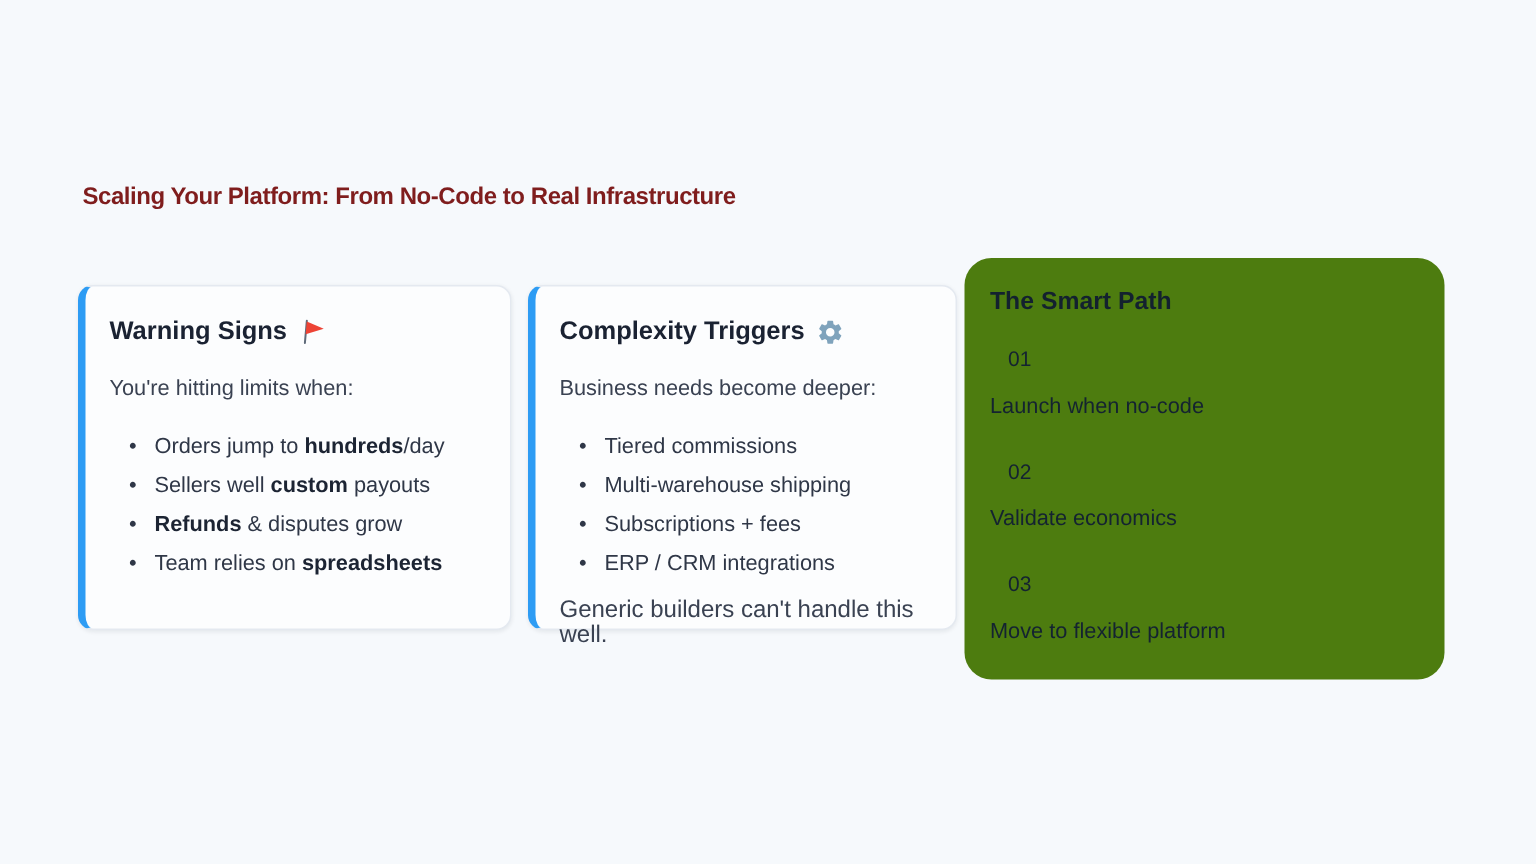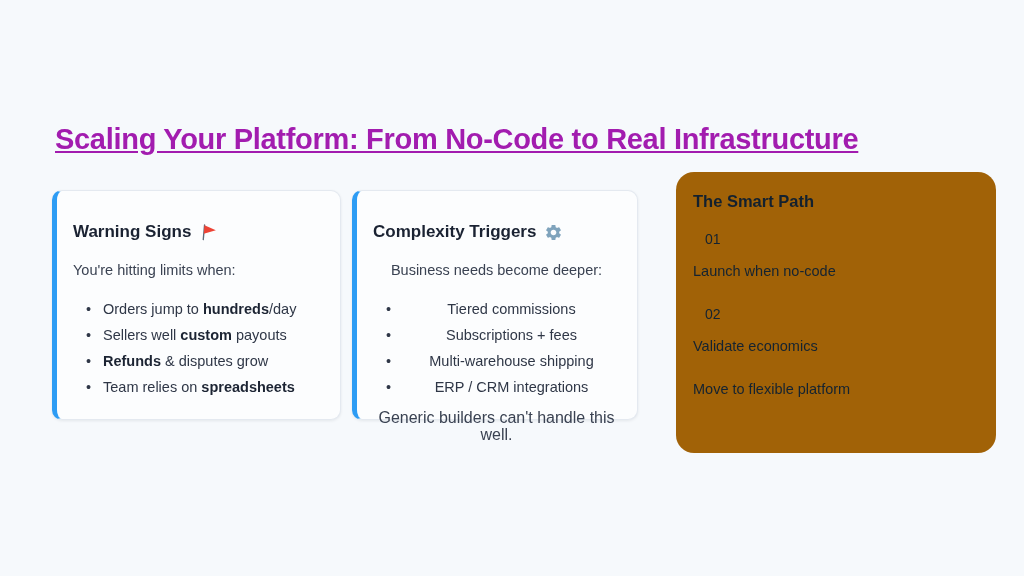--- a/index.html
+++ b/index.html
@@ -4,53 +4,53 @@
 <style>
   html,body{margin:0;padding:0;background:#F6F9FC;}
   .slide{
     position:relative;width:1024px;height:576px;overflow:hidden;
     background:#F6F9FC;
     font-family:"Liberation Sans",sans-serif;
     -webkit-font-smoothing:antialiased;
   }
   .page-title{
     position:absolute;left:55px;top:123px;margin:0;
-    font-size:29px;font-weight:700;color:#a21caf;letter-spacing:-0.3px;text-decoration:underline;
+    font-size:16px;font-weight:700;color:#7f1d1d;letter-spacing:-0.3px;
   }
   
   .card{
     position:absolute;box-sizing:border-box;
     background:#FCFDFE;
     border:1px solid #E4E9F0;
     border-left:5px solid #2D9CF4;
     border-radius:10px;
     box-shadow:0 1px 3px rgba(16,24,40,.08);
     padding:15px 17px 15px 16px;
   }
   #card-warning{left:52px;top:190px;width:289px;height:230px;}
-  #card-complexity{left:352px;top:190px;width:286px;height:230px;text-align:center;}
+  #card-complexity{left:352px;top:190px;width:286px;height:230px;}
   .card-title{
-    margin:15px 0 19px;font-size:17px;font-weight:700;color:#1A2232;
+    margin:4px 0 19px;font-size:17px;font-weight:700;color:#1A2232;
     display:flex;align-items:center;gap:8px;line-height:22px;
   }
   .card-title .ticon{flex:0 0 auto;display:inline-flex;}
   .intro{margin:0 0 17px;font-size:14.5px;color:#3A4252;line-height:17px;}
   .bullets{margin:0;}
   .bullet{
     position:relative;padding-left:30px;line-height:26px;
     font-size:14.5px;color:#2F3747;
   }
   .bullet::before{content:"\2022";position:absolute;left:13px;color:#2F3747;}
   .bullet b{color:#1C2433;font-weight:700;}
   .footer-note{margin:9px 0 0;font-size:16px;color:#3A4252;line-height:17px;}
   
   .smart-card{
     position:absolute;box-sizing:border-box;
-    left:676px;top:172px;width:320px;height:281px;
-    background:#a16207;border-radius:18px;
+    left:643px;top:172px;width:320px;height:281px;
+    background:#4d7c0f;border-radius:18px;
     padding:19px 17px;
   }
   .smart-title{margin:0 0 20px;font-size:16.5px;font-weight:700;color:#13212F;line-height:20px;}
   .step-number{font-size:14px;color:#142331;margin:0 12px 15px;line-height:17px;}
   .step-label{font-size:14.5px;color:#142331;margin:0 0 26px;line-height:17px;}
   .step:last-child .step-label{margin-bottom:0;}
 </style>
 </head>
 <body>
 
@@ -82,35 +82,36 @@
       <span>Complexity Triggers</span>
       <span class="ticon">
         <svg width="19" height="19" viewBox="0 0 24 24">
           <path fill="#7FA3BC" d="M19.14 12.94c.04-.3.06-.61.06-.94 0-.32-.02-.64-.07-.94l2.03-1.58c.18-.14.23-.41.12-.61l-1.92-3.32c-.12-.22-.37-.29-.59-.22l-2.39.96c-.5-.38-1.03-.7-1.62-.94l-.36-2.54c-.04-.24-.24-.41-.48-.41h-3.84c-.24 0-.43.17-.47.41l-.36 2.54c-.59.24-1.13.57-1.62.94l-2.39-.96c-.22-.08-.47 0-.59.22L2.74 8.87c-.12.21-.08.47.12.61l2.03 1.58c-.05.3-.09.63-.09.94s.02.64.07.94l-2.03 1.58c-.18.14-.23.41-.12.61l1.92 3.32c.12.22.37.29.59.22l2.39-.96c.5.38 1.03.7 1.62.94l.36 2.54c.05.24.24.41.48.41h3.84c.24 0 .44-.17.47-.41l.36-2.54c.59-.24 1.13-.56 1.62-.94l2.39.96c.22.08.47 0 .59-.22l1.92-3.32c.12-.22.07-.47-.12-.61l-2.01-1.58zM12 15.6c-1.98 0-3.6-1.62-3.6-3.6s1.62-3.6 3.6-3.6 3.6 1.62 3.6 3.6-1.62 3.6-3.6 3.6z"></path>
         </svg>
       </span>
     </h2>
     <p class="intro">Business needs become deeper:</p>
     <div class="bullets">
       <div class="bullet">Tiered commissions</div>
+      <div class="bullet">Multi-warehouse shipping</div>
       <div class="bullet">Subscriptions + fees</div>
-      <div class="bullet">Multi-warehouse shipping</div>
       <div class="bullet">ERP / CRM integrations</div>
     </div>
     <p class="footer-note">Generic builders can't handle this well.</p>
   </section>
 
   <section class="smart-card">
     <h2 class="smart-title">The Smart Path</h2>
     <div class="step">
       <div class="step-number">01</div>
       <div class="step-label">Launch when no-code</div>
     </div>
     <div class="step">
       <div class="step-number">02</div>
       <div class="step-label">Validate economics</div>
     </div>
     <div class="step">
+      <div class="step-number">03</div>
       <div class="step-label">Move to flexible platform</div>
     </div>
   </section>
 
 </div>
 
 </body></html>

